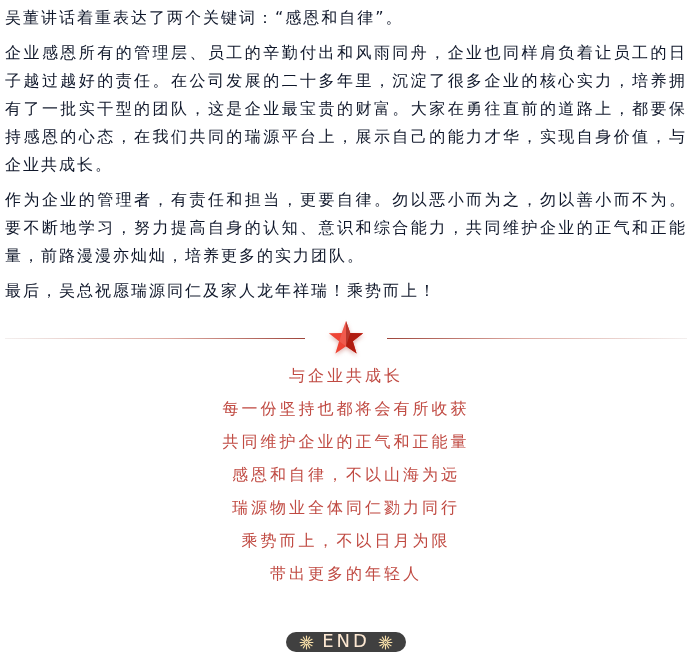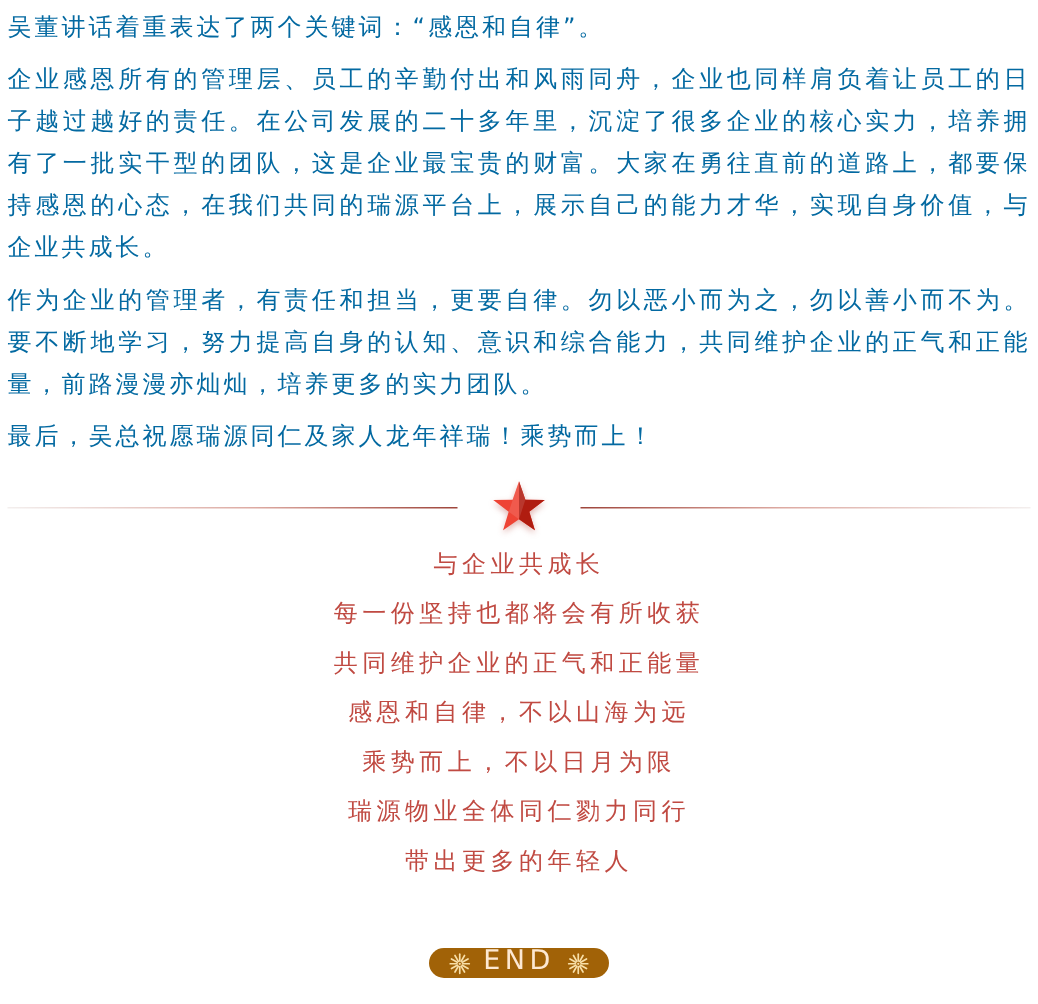--- a/index.html
+++ b/index.html
@@ -17,21 +17,21 @@
     box-sizing: border-box;
     width: 692px;
     padding: 4px 5px 0 5px;
   }
   
   .article p {
     margin: 0 0 7px 0;
     font-size: 16px;
     line-height: 28px;
     letter-spacing: 2px;
-    color: #0369a1;
+    color: #0f172a;
     text-align: justify;
     text-justify: inter-ideograph;
     word-break: break-all;
   }
   
   .divider {
     display: flex;
     align-items: center;
     height: 42px;
     margin-top: 12px;
@@ -69,21 +69,21 @@
     display: flex;
     justify-content: center;
   }
   .end-badge {
     display: inline-flex;
     align-items: center;
     gap: 8px;
     height: 20px;
     padding: 0 13px;
     border-radius: 16px;
-    background: #a16207;
+    background: #404040;
   }
   .end-badge .end-label {
     color: #fde8d2;
     font-size: 18px;
     letter-spacing: 3px;
     line-height: 1;
     transform: translateY(-1px);
   }
   .end-badge .burst {
     width: 15px;
@@ -119,22 +119,22 @@
       </svg>
     </span>
     <span class="rule right"></span>
   </div>
 
   <div class="poem">
     <div class="poem-line">与企业共成长</div>
     <div class="poem-line">每一份坚持也都将会有所收获</div>
     <div class="poem-line">共同维护企业的正气和正能量</div>
     <div class="poem-line">感恩和自律，不以山海为远</div>
+    <div class="poem-line">瑞源物业全体同仁勠力同行</div>
     <div class="poem-line">乘势而上，不以日月为限</div>
-    <div class="poem-line">瑞源物业全体同仁勠力同行</div>
     <div class="poem-line">带出更多的年轻人</div>
   </div>
 
   <div class="end-wrap">
     <div class="end-badge">
       <span class="burst">
         <svg viewBox="0 0 20 20" width="15" height="15" aria-hidden="true" stroke="currentColor" stroke-width="1.5" stroke-linecap="round" fill="none">
           <line x1="12.5" y1="10" x2="18.5" y2="10"></line>
             <line x1="12.17" y1="11.25" x2="17.36" y2="14.25"></line>
           <line x1="11.25" y1="12.17" x2="14.25" y2="17.36"></line>

